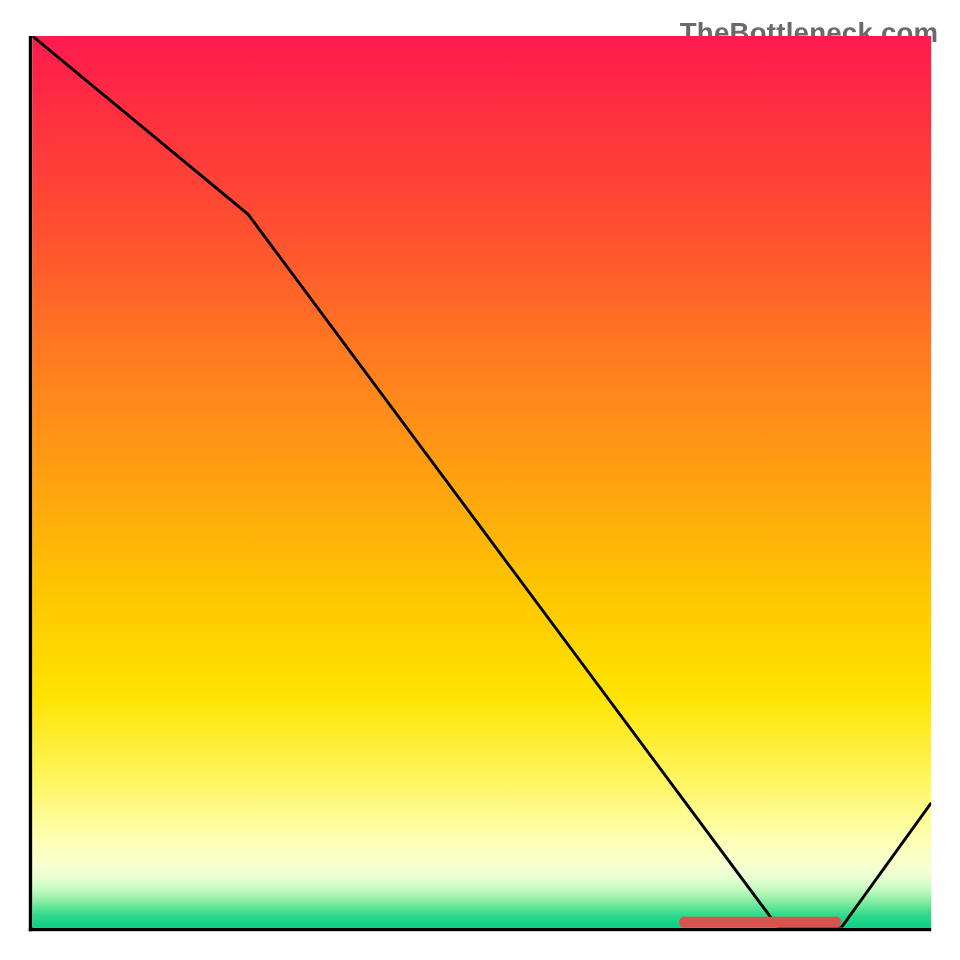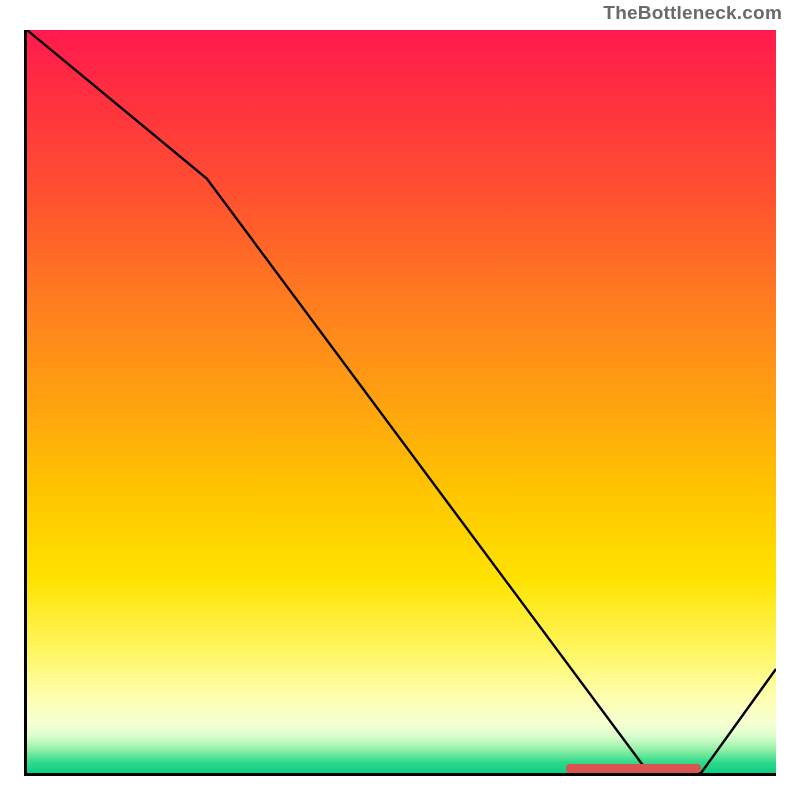--- a/index.html
+++ b/index.html
@@ -11,23 +11,23 @@
     background: #ffffff;
     font-family: Arial, Helvetica, sans-serif;
   }
   .container {
     position: relative;
     width: 800px;
     height: 800px;
   }
   .watermark {
     position: absolute;
-    top: 2px;
+    top: 14px;
     right: 18px;
-    font-size: 19px;
+    font-size: 23px;
     font-weight: bold;
     color: #6a6a6a;
     letter-spacing: 0.2px;
   }
   .plot-frame {
     position: absolute;
     left: 24px;
     top: 30px;
     width: 752px;
     height: 746px;

